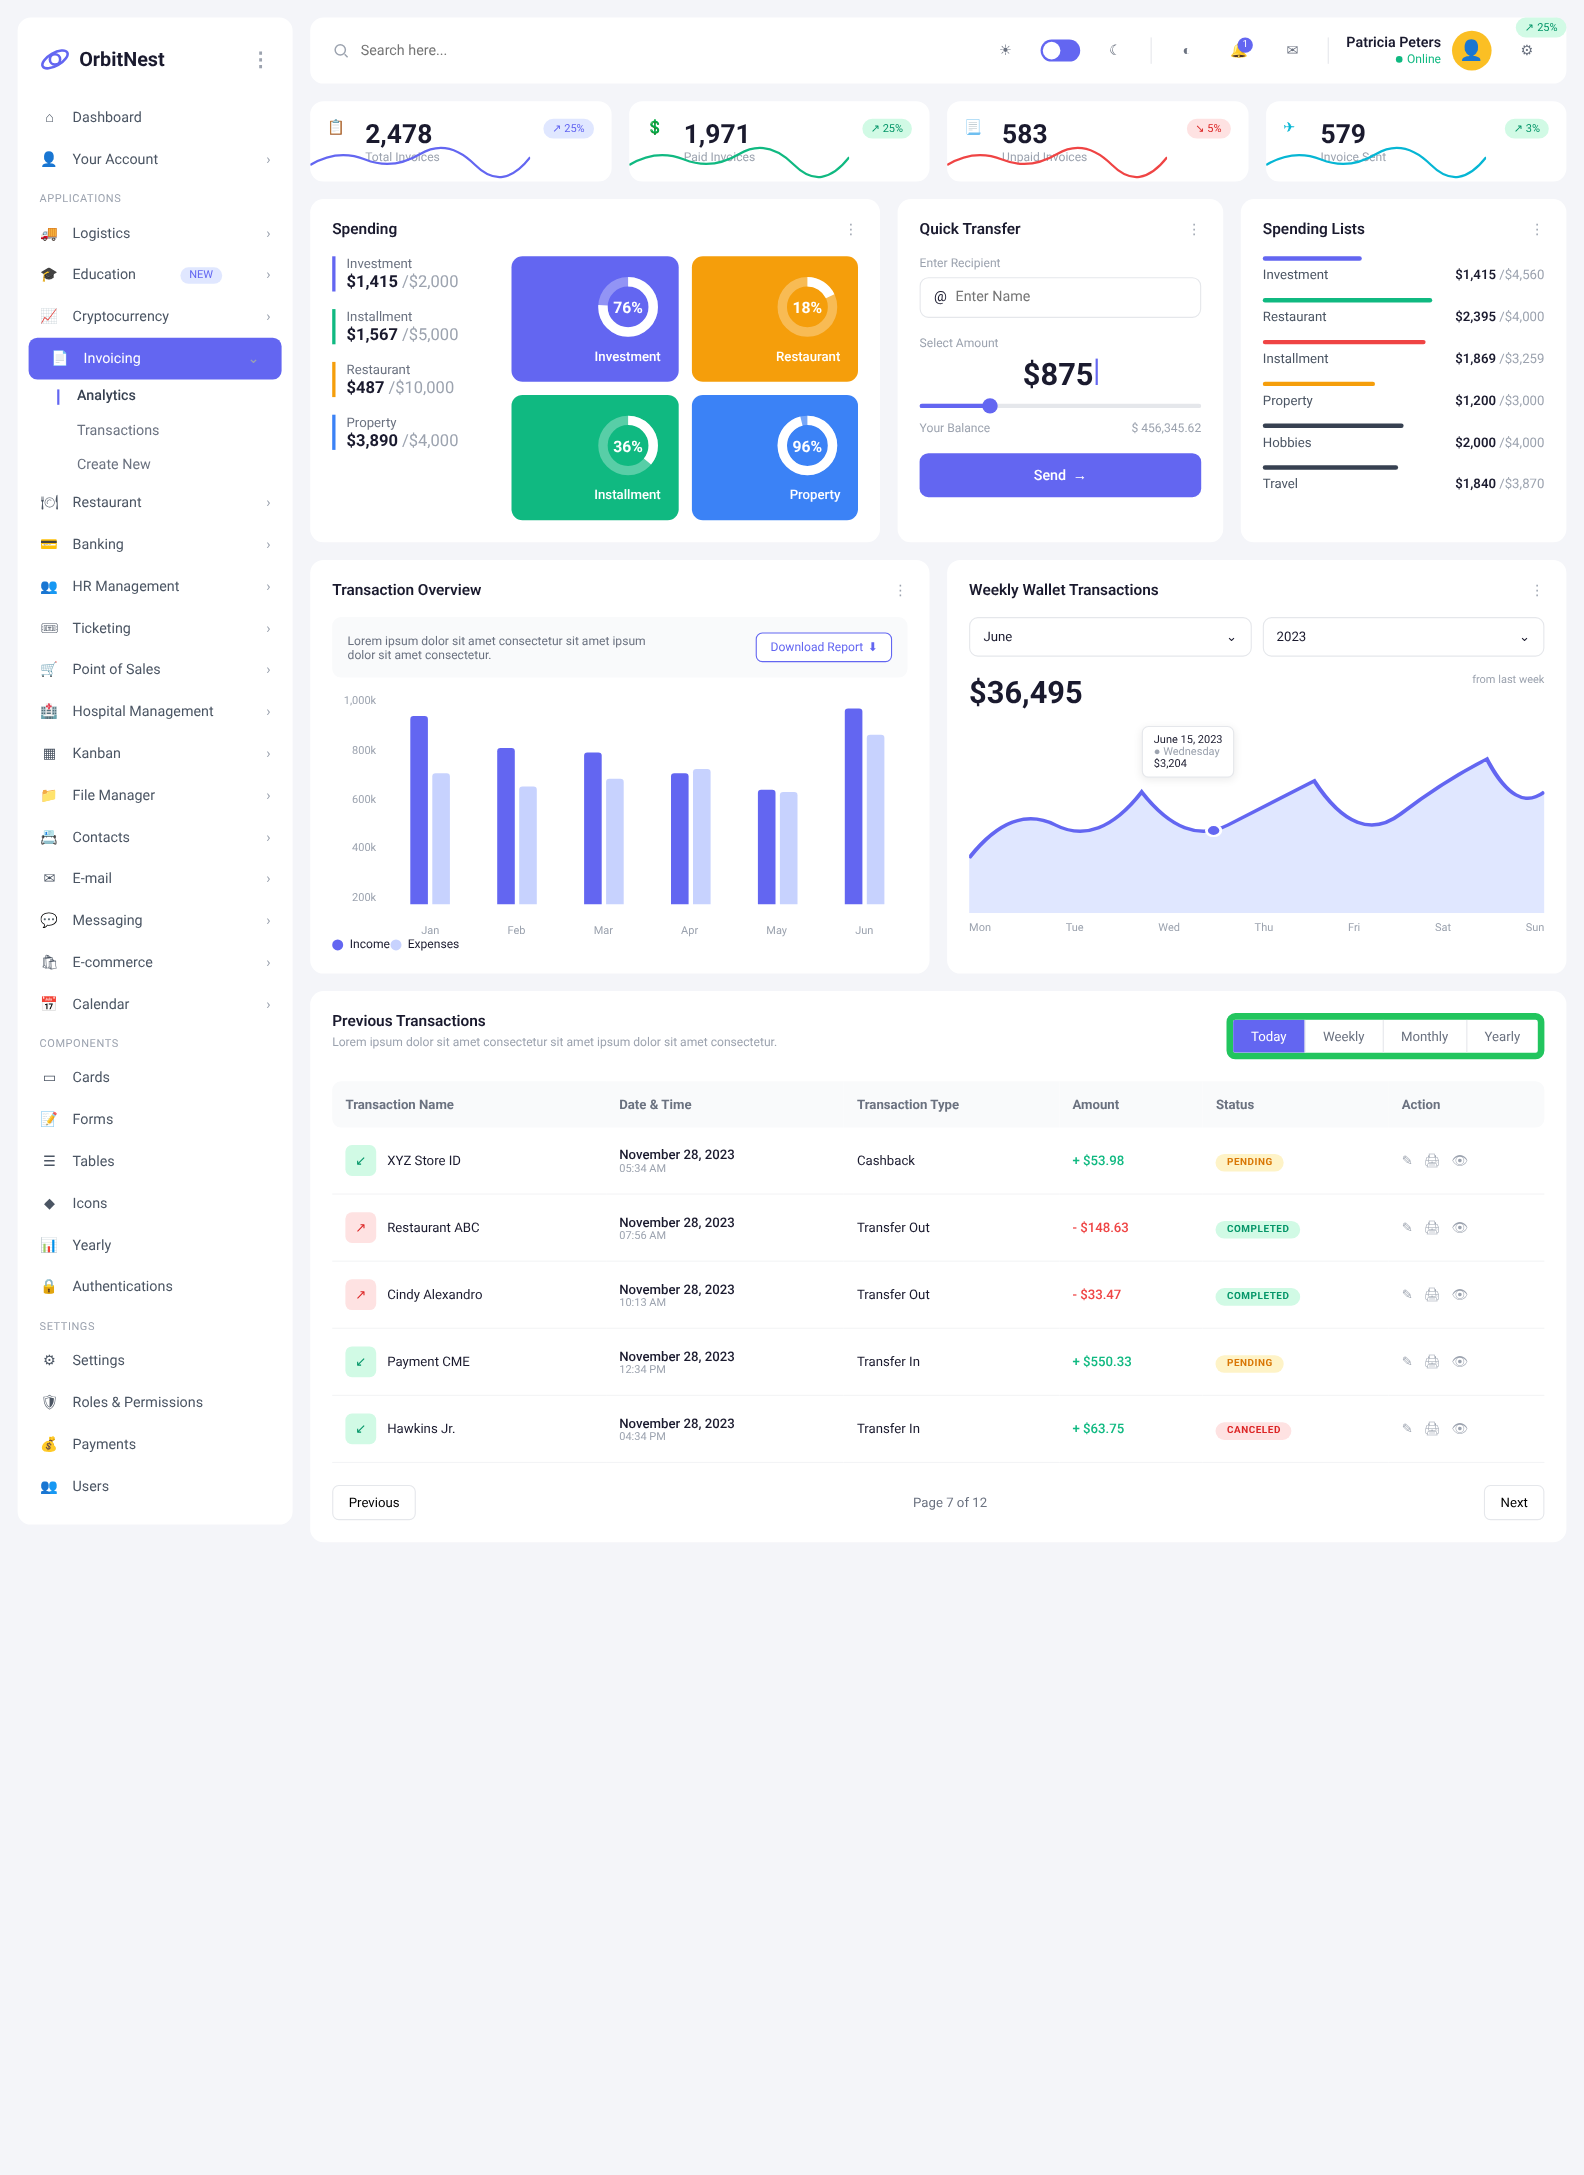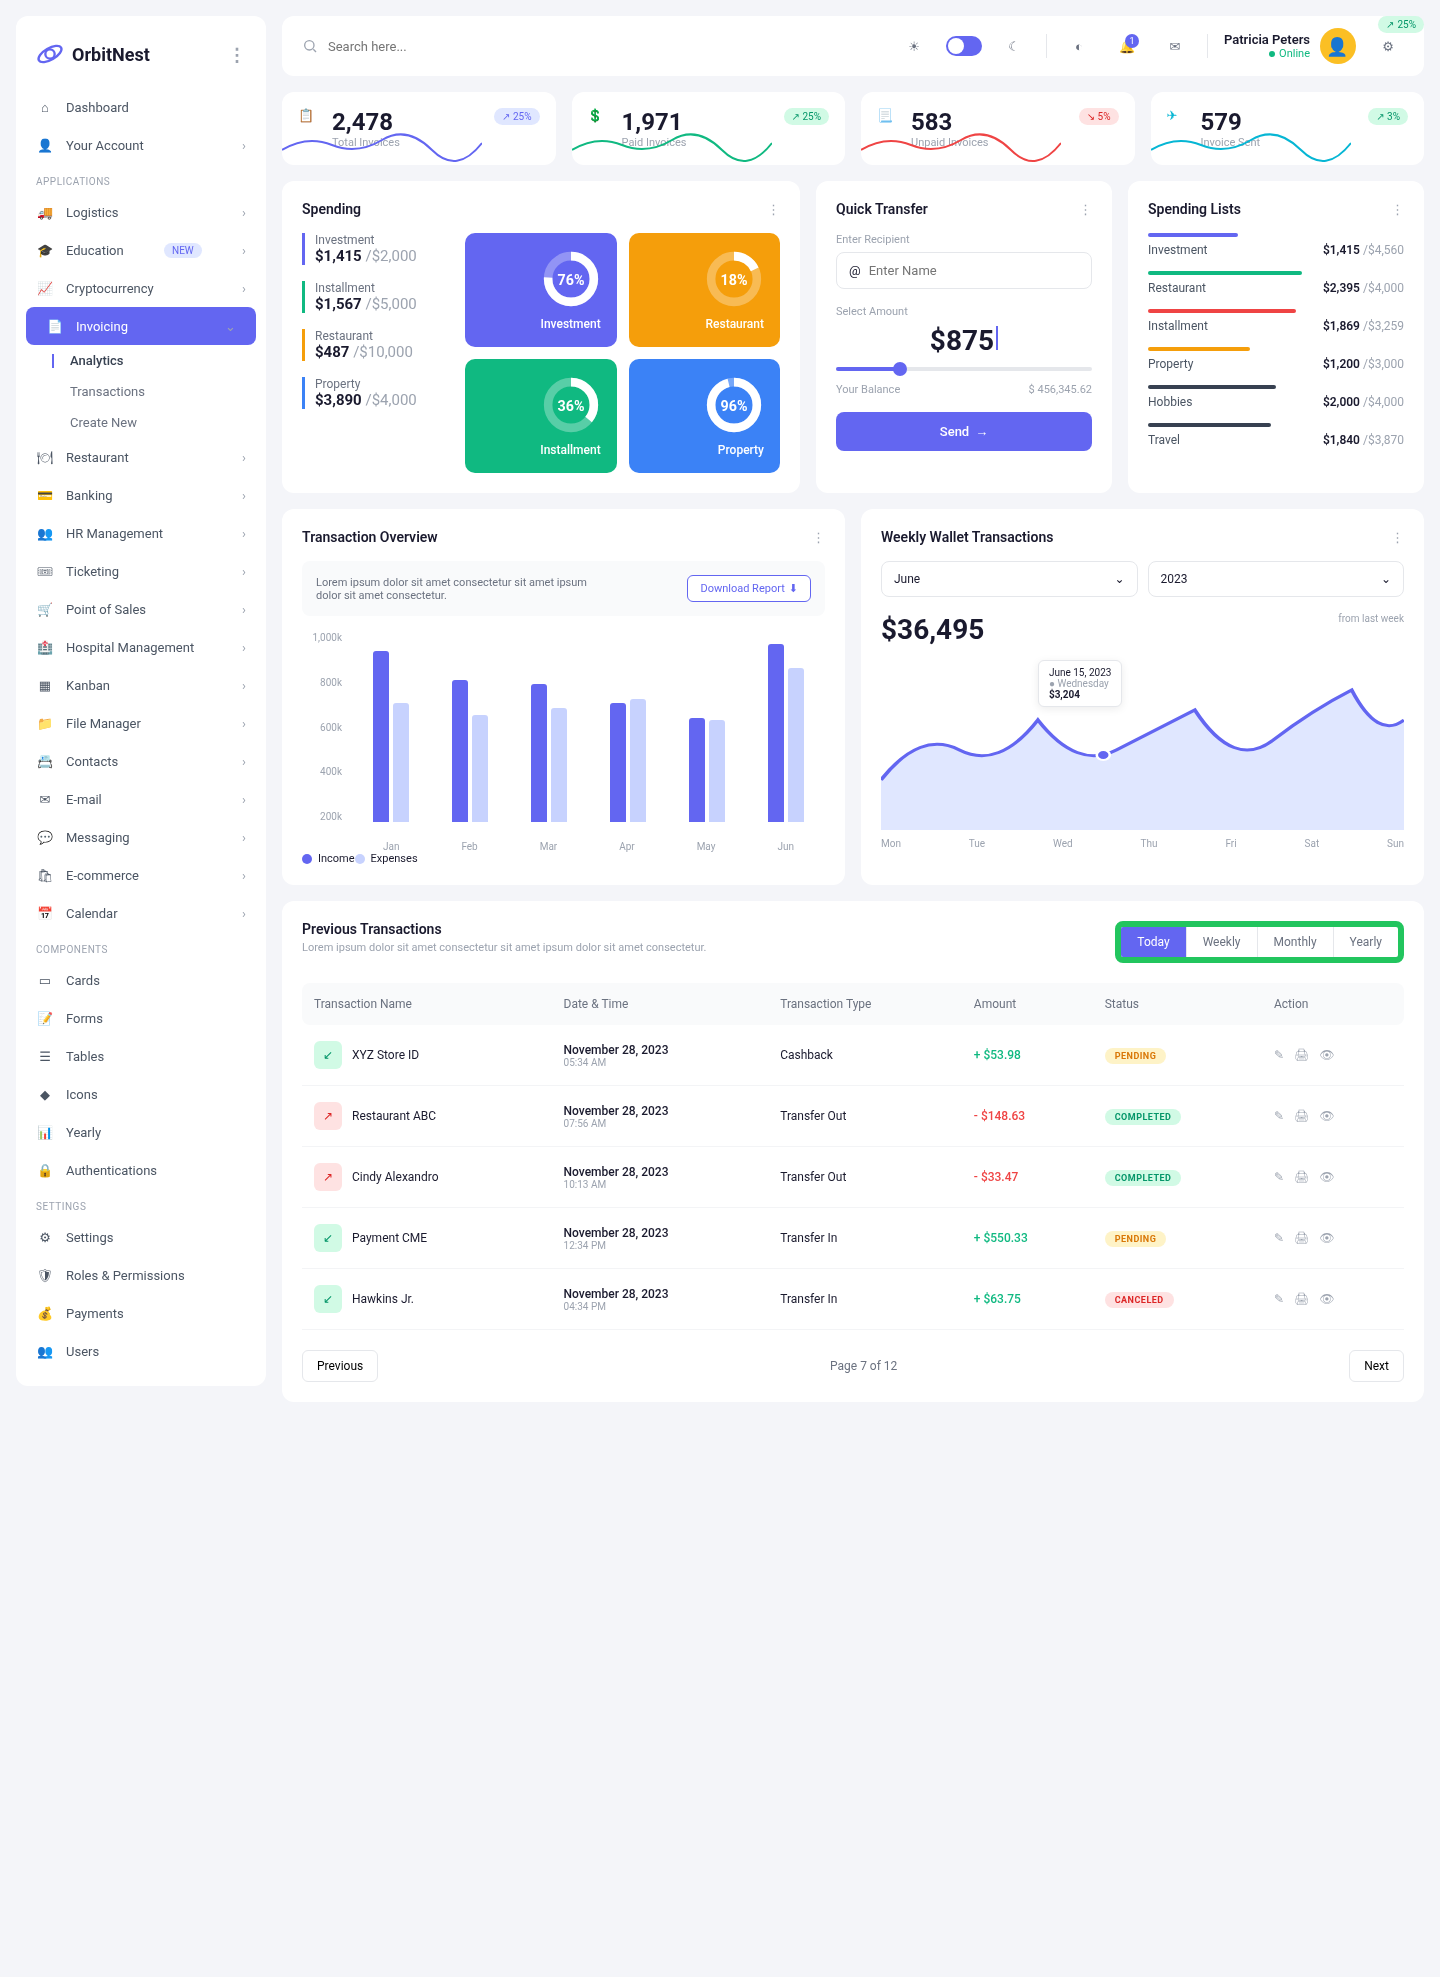--- a/index.html
+++ b/index.html
@@ -104,21 +104,21 @@
 .ww-tooltip{position:absolute;top:10px;left:30%;background:#fff;border:1px solid #e5e7eb;border-radius:6px;padding:6px 10px;font-size:10px;box-shadow:0 2px 8px rgba(0,0,0,0.08)}
 .ww-x{display:flex;justify-content:space-between;font-size:10px;color:#9ca3af;margin-top:8px}
 .pt-header{display:flex;justify-content:space-between;align-items:flex-start;margin-bottom:20px}
 .pt-title{font-weight:600;font-size:14px;margin-bottom:4px}
 .pt-sub{font-size:11px;color:#9ca3af}
 .pt-tabs{display:flex;border:6px solid #22c55e;border-radius:8px;overflow:hidden}
 .pt-tab{padding:8px 16px;font-size:12px;cursor:pointer;color:#6b7280}
 .pt-tab.active{background:#6366f1;color:#fff}
 .pt-tab+.pt-tab{border-left:1px solid #e5e7eb}
 table{width:100%;border-collapse:collapse}
-th{text-align:left;padding:14px 12px;background:#f9fafb;font-size:12px;font-weight:400;color:#6b7280}
+th{text-align:left;padding:14px 12px;background:#f9fafb;font-size:12px;font-weight:700;color:#6b7280}
 th:first-child{border-radius:8px 0 0 8px}
 th:last-child{border-radius:0 8px 8px 0}
 td{padding:16px 12px;font-size:12px;border-bottom:1px solid #f3f4f6}
 .tx-icon{width:28px;height:28px;border-radius:6px;display:inline-flex;align-items:center;justify-content:center;margin-right:10px;font-size:12px}
 .tx-icon.in{background:#d1fae5;color:#059669}
 .tx-icon.out{background:#fee2e2;color:#dc2626}
 .tx-date{font-weight:500}
 .tx-time{font-size:10px;color:#9ca3af}
 .amt-pos{color:#10b981;font-weight:500}
 .amt-neg{color:#ef4444;font-weight:500}
@@ -651,21 +651,21 @@
         </div>
         <div class="ww-chart">
           <svg width="100%" height="100%" viewBox="0 0 400 180" preserveAspectRatio="none">
             <path d="M0,130 Q30,80 60,100 T120,70 Q150,120 180,100 T240,60 Q270,120 300,90 T360,40 Q380,90 400,70 L400,180 L0,180 Z" fill="#e0e7ff"></path>
             <path d="M0,130 Q30,80 60,100 T120,70 Q150,120 180,100 T240,60 Q270,120 300,90 T360,40 Q380,90 400,70" stroke="#6366f1" stroke-width="3" fill="none"></path>
             <circle cx="170" cy="105" r="5" fill="#6366f1" stroke="#fff" stroke-width="2"></circle>
           </svg>
           <div class="ww-tooltip">
             <div>June 15, 2023</div>
             <div style="color:#9ca3af">● <span>Wednesday</span></div>
-            <div style="font-weight:700">$3,204</div>
+            <div style="font-weight:400">$3,204</div>
           </div>
         </div>
         <div class="ww-x" id="ww-x">
             <span>Mon</span>
             <span>Tue</span>
             <span>Wed</span>
             <span>Thu</span>
             <span>Fri</span>
             <span>Sat</span>
             <span>Sun</span>

